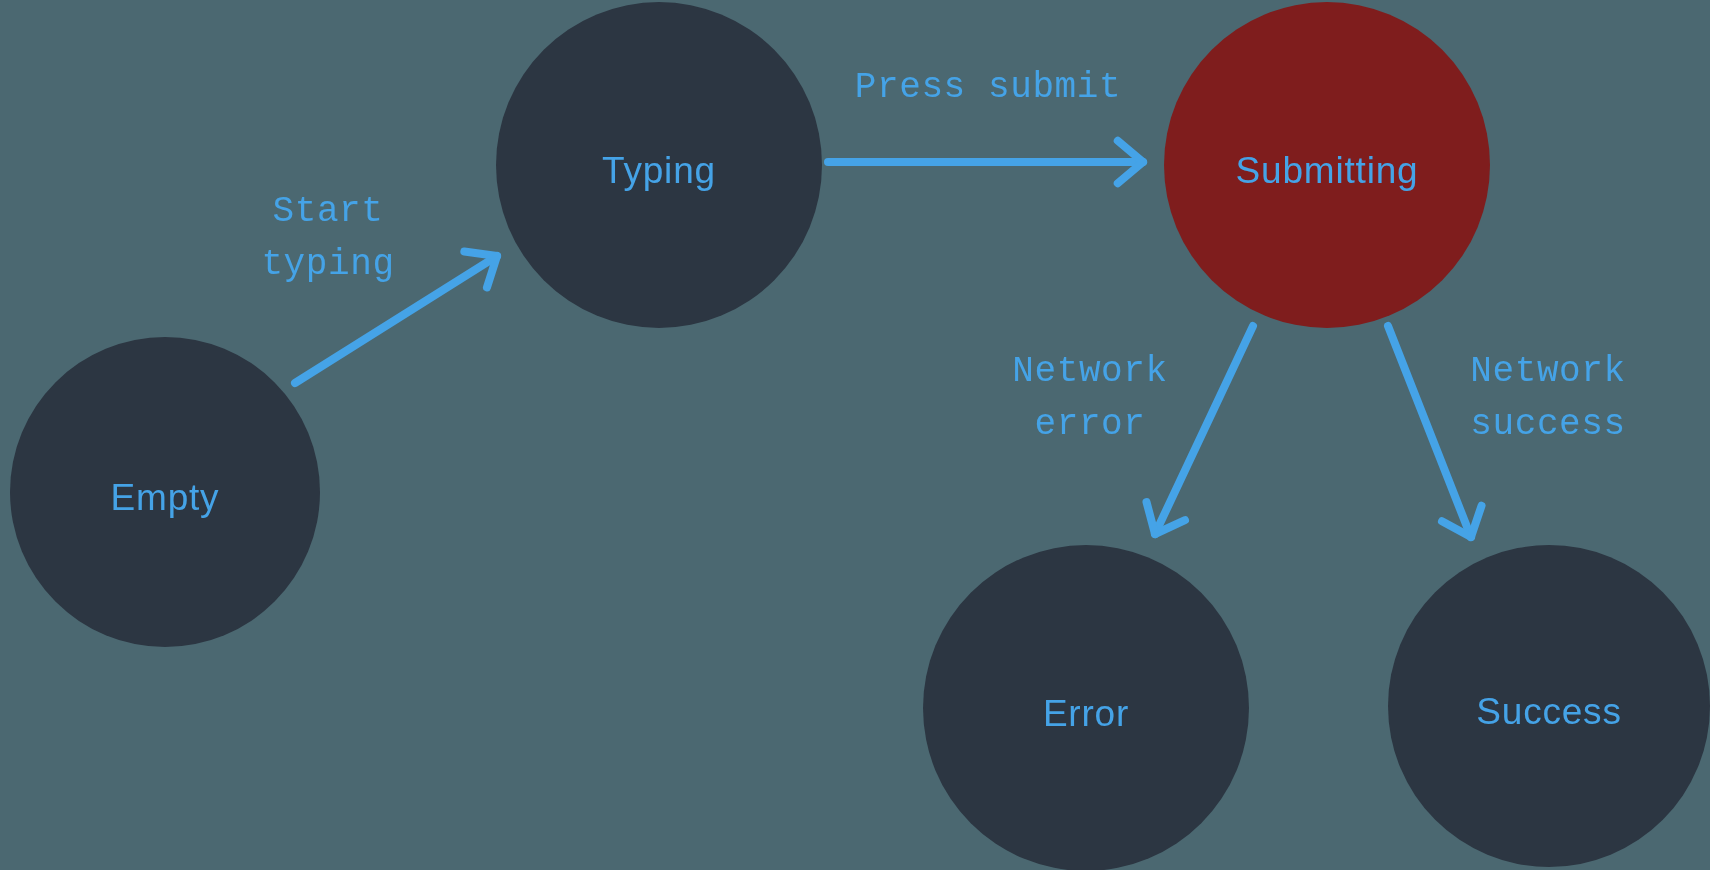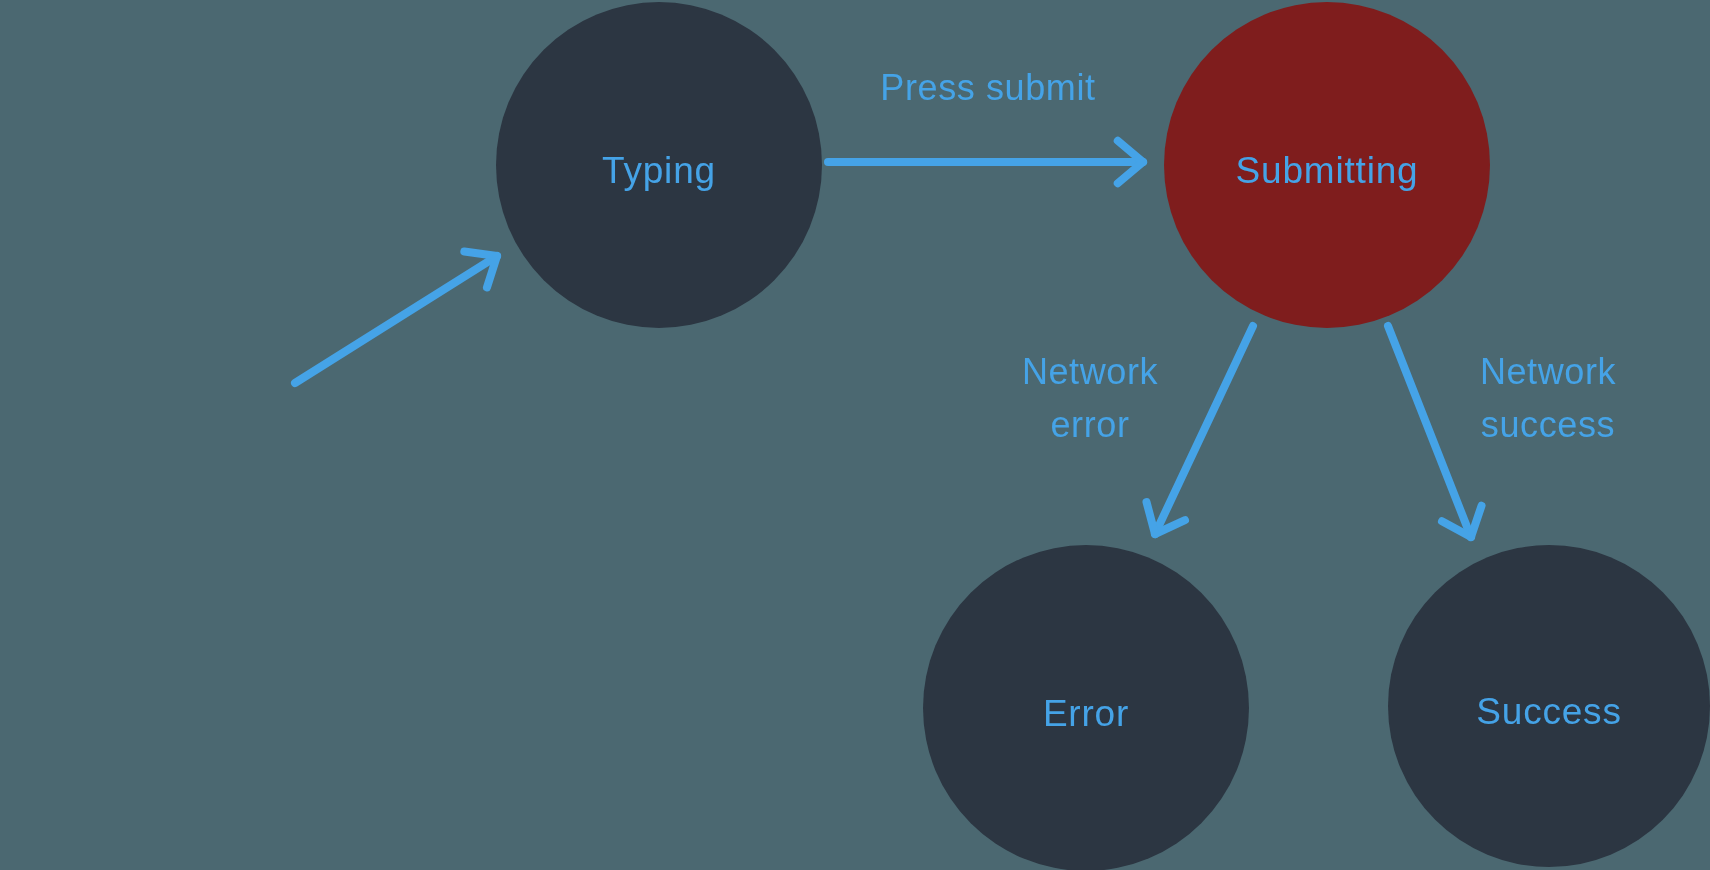--- a/index.html
+++ b/index.html
@@ -42,21 +42,21 @@
     position: absolute;
     transform: translate(-50%, -50%);
     color: #45A3E7;
     font-size: 36px;
     font-weight: 500;
     letter-spacing: 0.6px;
     line-height: 53px;
     text-align: center;
     white-space: nowrap;
   }
-  .edge-label span { display: block; }
+  .edge-label span { display: block; font-family: Liberation Mono, monospace; }
 </style>
 </head>
 <body style="background: rgb(75, 104, 113);">
 
 <div class="canvas">
 
   <svg id="edges-layer" width="1710" height="870" viewBox="0 0 1710 870" xmlns="http://www.w3.org/2000/svg">
     <g>
         <line x1="295" y1="383" x2="497" y2="256" stroke="#45A3E7" stroke-width="8" stroke-linecap="round"></line>
         <line x1="497" y1="256" x2="464.31707399820215" y2="251.43641062747685" stroke="#45A3E7" stroke-width="8" stroke-linecap="round"></line>
@@ -72,33 +72,40 @@
         <line x1="1155" y1="534" x2="1184.989114581485" y2="520.2285437727678" stroke="#45A3E7" stroke-width="8" stroke-linecap="round"></line>
         <line x1="1155" y1="534" x2="1146.526086302849" y2="502.1065400645644" stroke="#45A3E7" stroke-width="8" stroke-linecap="round"></line>
       </g>
     <g>
         <line x1="1388" y1="326" x2="1471" y2="537" stroke="#45A3E7" stroke-width="8" stroke-linecap="round"></line>
         <line x1="1471" y1="537" x2="1481.5442749362405" y2="505.72991419792766" stroke="#45A3E7" stroke-width="8" stroke-linecap="round"></line>
         <line x1="1471" y1="537" x2="1441.9770826744993" y2="521.2942599691339" stroke="#45A3E7" stroke-width="8" stroke-linecap="round"></line>
       </g>
   </svg>
 
+  <div class="node" style="left: 10px; top: 337px; width: 310px; height: 310px; background: rgb(44, 54, 66);">
+    <span class="node-label" style="color: rgb(69, 163, 231);">Empty</span>
+  </div>
   <div class="node" style="left: 496px; top: 2px; width: 326px; height: 326px; background: rgb(44, 54, 66);">
     <span class="node-label" style="color: rgb(69, 163, 231);">Typing</span>
   </div>
   <div class="node" style="left: 1164px; top: 2px; width: 326px; height: 326px; background: #7f1d1d;">
     <span class="node-label" style="color: rgb(69, 163, 231);">Submitting</span>
   </div>
   <div class="node" style="left: 923px; top: 545px; width: 326px; height: 326px; background: rgb(44, 54, 66);">
     <span class="node-label" style="color: rgb(69, 163, 231);">Error</span>
   </div>
   <div class="node" style="left: 1388px; top: 545px; width: 322px; height: 322px; background: rgb(44, 54, 66);">
     <span class="node-label" style="color: rgb(69, 163, 231);">Success</span>
   </div>
 
+  <div class="edge-label" style="left: 328px; top: 238px; color: rgb(69, 163, 231);">
+    <span>Start</span>
+    <span>typing</span>
+  </div>
   <div class="edge-label" style="left: 988px; top: 87px; color: rgb(69, 163, 231);">
     <span>Press submit</span>
   </div>
   <div class="edge-label" style="left: 1090px; top: 398px; color: rgb(69, 163, 231);">
     <span>Network</span>
     <span>error</span>
   </div>
   <div class="edge-label" style="left: 1548px; top: 398px; color: rgb(69, 163, 231);">
     <span>Network</span>
     <span>success</span>

